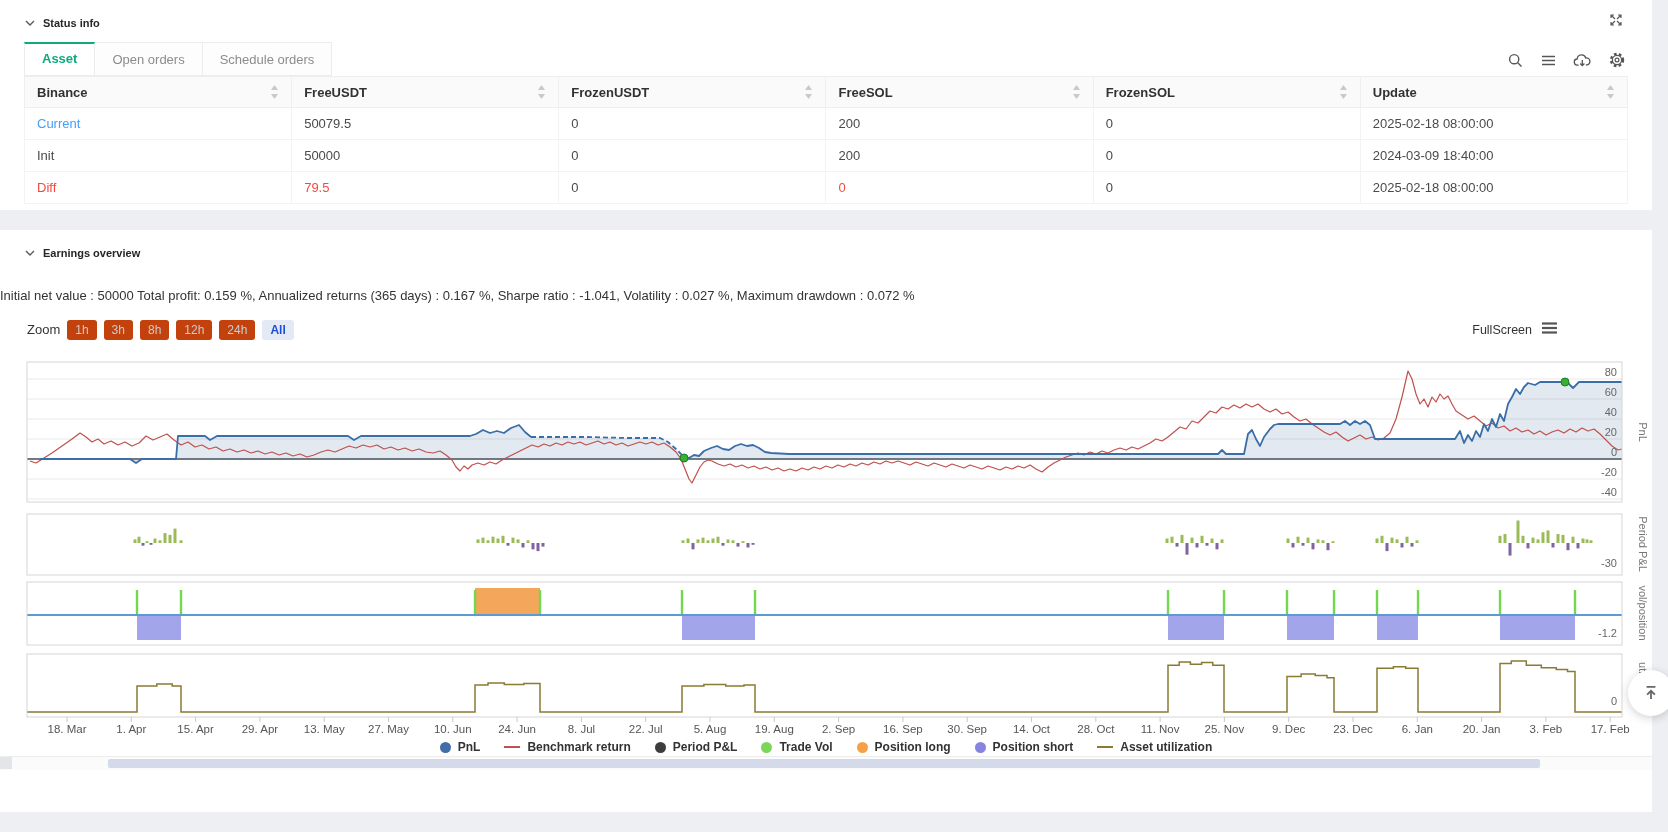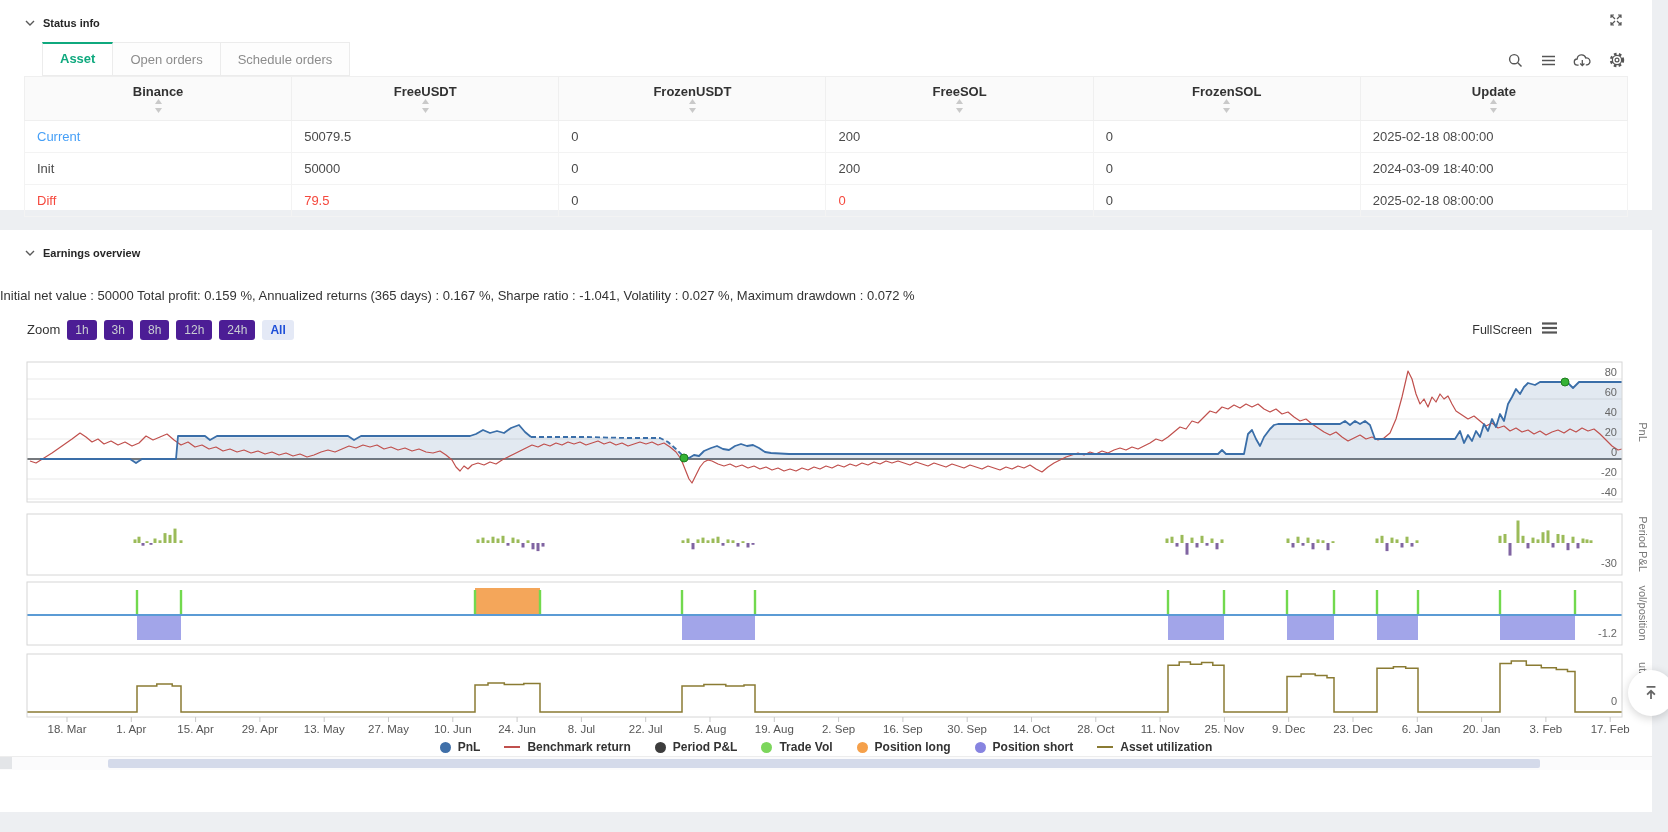--- a/index.html
+++ b/index.html
@@ -4,37 +4,37 @@
 <style>
   html,body{margin:0;padding:0;}
   body{width:1668px;height:832px;background:#edeff2;font-family:"Liberation Sans",sans-serif;overflow:hidden;position:relative;}
   .card{background:#fff;margin-right:16px;box-sizing:border-box;padding:10px 24px 0;position:relative;}
   #status-card{height:210px;margin-bottom:20px;}
   #earnings-card{height:582px;overflow:visible;}
   .sec-head{display:flex;align-items:center;height:26px;position:relative;}
   .chev{display:inline-flex;margin-right:7px;cursor:pointer;}
   .sec-title{font-size:11px;font-weight:700;color:#262626;}
   .expand{position:absolute;right:4px;top:2px;cursor:pointer;}
-  .tabsrow{display:flex;margin-top:6px;position:relative;align-items:center;margin-left:18px;}
+  .tabsrow{display:flex;margin-top:6px;position:relative;align-items:center;}
   .tabs{display:flex;}
   .tab{padding:9px 17px 8px;font-size:13px;color:#8c8c8c;background:#fdfdfd;border:1px solid #ececec;border-left-width:0;cursor:pointer;line-height:15px;}
   .tab:first-child{border-left-width:1px;}
   .tab.active{color:#0fa97e;font-weight:700;background:#fff;border-top:2px solid #0fa97e;padding-top:7px;}
   .tabicons{position:absolute;right:2px;top:9px;display:flex;gap:16px;align-items:center;}
   .tabicons span{display:inline-flex;cursor:pointer;}
   table{border-collapse:collapse;width:100%;font-size:13px;table-layout:fixed;}
   th{background:#fafafa;text-align:left;font-weight:700;color:#323232;padding:7px 12px;border:1px solid #efefef;height:16px;}
-  .thin{display:flex;justify-content:space-between;align-items:center;flex-direction:column;}
+  .thin{display:flex;justify-content:space-between;align-items:center;}
   .sorter{display:inline-flex;cursor:pointer;}
   td{padding:8px 12px;border:1px solid #f3f3f3;color:#4a4a4a;height:15px;}
   .chartzone{position:relative;height:497px;margin:6px -24px 0;}
   .subtitle{position:absolute;top:16px;left:0;width:100%;font-size:13px;color:#333;}
   .fullscreen{position:absolute;top:14px;right:95px;display:flex;align-items:center;gap:10px;font-size:12.5px;color:#333;cursor:pointer;margin-top:36px;}
   .zoomrow{position:absolute;top:50px;left:27px;display:flex;align-items:flex-start;font-size:13px;color:#333;}
-  .zbtn{font-size:12px;padding:3px 8px;border-radius:3px;color:#c9cdd2;background:#4c1d95;margin-left:7px;cursor:pointer;}
+  .zbtn{font-size:12px;padding:3px 8px;border-radius:3px;color:#c9cdd2;background:#c2410c;margin-left:7px;cursor:pointer;}
   .zbtn.active{background:#e4e9f6;color:#1d4ed8;font-weight:700;}
   #chart-svg{position:absolute;top:83px;left:0;}
   .legend{position:absolute;top:468px;left:0;width:100%;display:flex;justify-content:center;gap:24px;align-items:center;font-size:12px;font-weight:700;color:#333;}
   .legend-item{display:inline-flex;align-items:center;gap:7px;cursor:pointer;}
   .lm.ldot{width:11px;height:11px;border-radius:50%;display:inline-block;}
   .lm.lline{width:16px;height:2.5px;display:inline-block;}
   .hscroll{position:absolute;top:484px;left:0;right:0;height:13px;background:#fbfbfc;border-top:1px solid #ededed;}
   .hthumb{position:absolute;left:108px;width:1432px;top:2px;height:9px;background:#ccd4e6;border-radius:2px;opacity:.85;cursor:pointer;}
   .scorner{position:absolute;top:485px;left:0;width:12px;height:12px;background:#e3e5e8;}
   .backtop{position:absolute;top:398px;right:-22px;width:46px;height:46px;border-radius:50%;background:#fff;box-shadow:0 2px 10px rgba(0,0,0,.18);display:flex;align-items:center;justify-content:center;cursor:pointer;}

